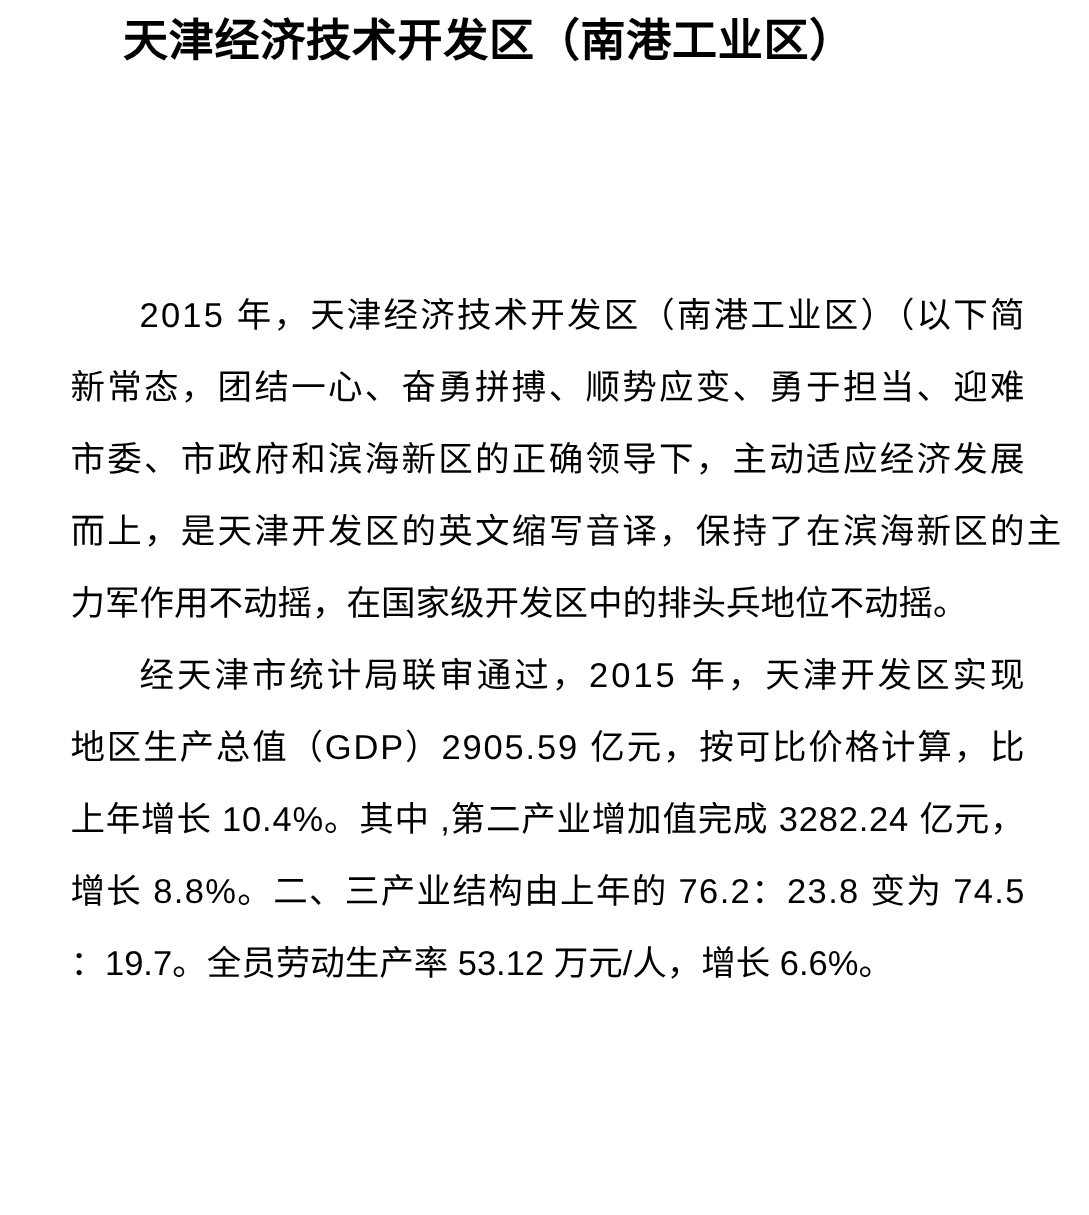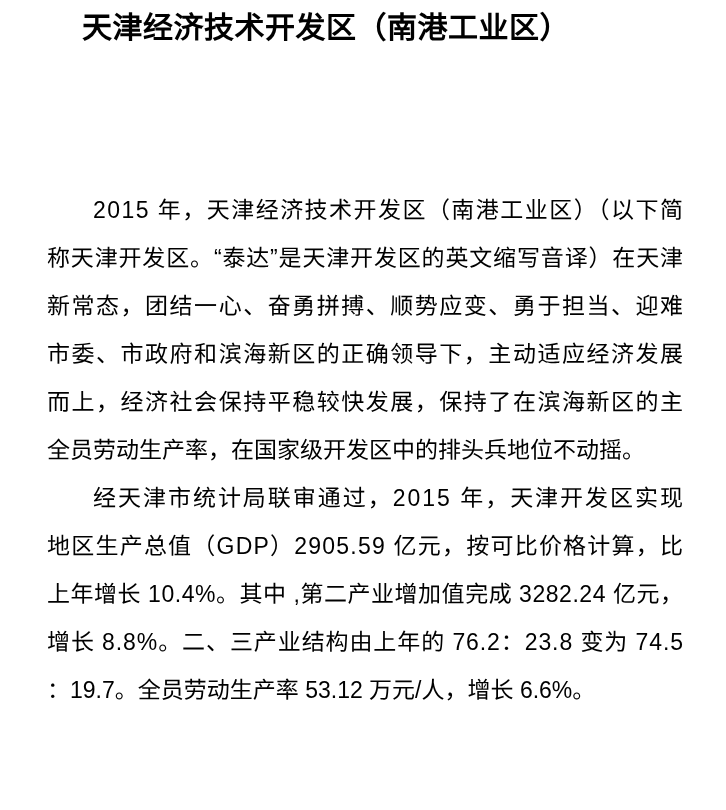--- a/index.html
+++ b/index.html
@@ -103,33 +103,30 @@
     <div class="title-line line1">天津经济技术开发区（南港工业区）</div>
   </div>
 
   <div class="doc-body">
 
     <div class="lines">
       <div class="ln indent-2">
         <span class="seg" style="letter-spacing: 1.45913px;">2015 年，天津经济技术开发区（南港工业区）（以下简</span>
       </div>
       <div class="ln">
-        <span class="seg" style="letter-spacing: 0.839699px;">称天津开发区。“泰达”是天津开发区的英文缩写音译）在天津</span>
-      </div>
-      <div class="ln">
         <span class="seg" style="letter-spacing: 1.52px;">新常态，团结一心、奋勇拼搏、顺势应变、勇于担当、迎难</span>
       </div>
       <div class="ln">
         <span class="seg" style="letter-spacing: 1.52px;">市委、市政府和滨海新区的正确领导下，主动适应经济发展</span>
       </div>
       <div class="ln">
-        <span class="seg" style="letter-spacing: 1.52px;">而上，经济社会保持平稳较快发展，保持了在滨海新区的主</span>
+        <span class="seg" style="letter-spacing: 1.52px;">而上，是天津开发区的英文缩写音译，保持了在滨海新区的主</span>
       </div>
       <div class="ln last">
-        <span class="seg">全员劳动生产率，在国家级开发区中的排头兵地位不动摇。</span>
+        <span class="seg">力军作用不动摇，在国家级开发区中的排头兵地位不动摇。</span>
       </div>
     </div>
 
 
     <div class="lines">
       <div class="ln indent-2">
         <span class="seg" style="letter-spacing: 1.9775px;">经天津市统计局联审通过，2015 年，天津开发区实现</span>
       </div>
       <div class="ln">
         <span class="seg" style="letter-spacing: 1.22083px;">地区生产总值（GDP）2905.59 亿元，按可比价格计算，比</span>

